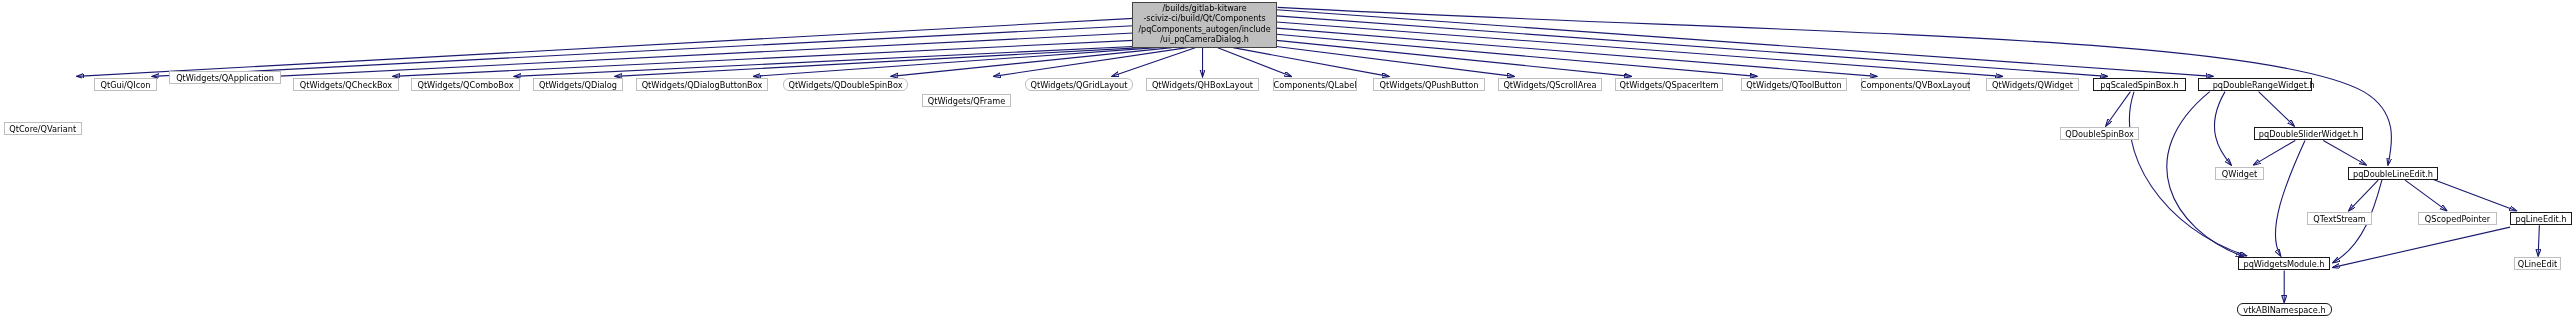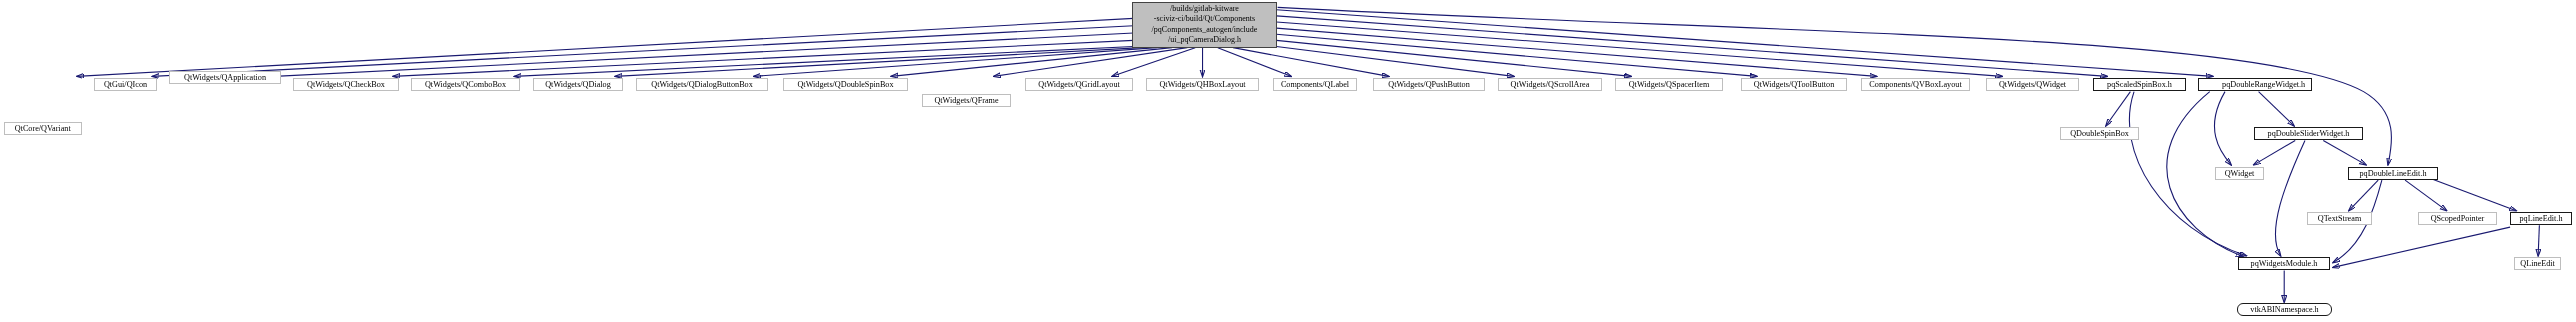--- a/index.html
+++ b/index.html
@@ -3,21 +3,21 @@
 <meta charset="utf-8">
 <style>
   html,body{margin:0;padding:0;background:#ffffff;}
   #canvas{position:relative;width:2576px;height:323px;background:#ffffff;overflow:hidden;
           font-family:"DejaVu Sans","Liberation Sans",sans-serif;}
   #edges{position:absolute;left:0;top:0;width:2576px;height:323px;}
   #edges path{fill:none;stroke:#191970;stroke-width:1.8px;}
   .node{position:absolute;box-sizing:border-box;height:13.4px;background:#ffffff;
         border:0.6px solid #bebebe;color:#000;font-size:8.2px;line-height:12.2px;
         display:flex;align-items:center;justify-content:center;text-align:center;
-        white-space:nowrap;padding:0 3.7px;font-family:Liberation Serif, serif;}
+        white-space:nowrap;padding:0 3.7px;}
   .node.doc{border:1.2px solid #1a1a1a;}
   .node.root{background:#bfbfbf;border:1.2px solid #424242;height:46px;
              white-space:pre-line;line-height:10.4px;font-size:8px;padding:0 6.1px;}
 </style>
 </head>
 <body>
 
 <div id="canvas">
 
   <svg id="edges" viewBox="0 0 4220 529" xmlns="http://www.w3.org/2000/svg">
@@ -71,23 +71,23 @@
 /pqComponents_autogen/include
 /ui_pqCameraDialog.h</div>
 
   <div class="node" style="left:3.7px;top:78px;width:78px;margin-top:44px;">QtCore/QVariant</div>
   <div class="node" style="left:94px;top:78px;width:63px;">QtGui/QIcon</div>
   <div class="node" style="left:169px;top:71px;width:112px;">QtWidgets/QApplication</div>
   <div class="node" style="left:293px;top:78px;width:106px;">QtWidgets/QCheckBox</div>
   <div class="node" style="left:411px;top:78px;width:109px;">QtWidgets/QComboBox</div>
   <div class="node" style="left:533px;top:78px;width:90px;">QtWidgets/QDialog</div>
   <div class="node" style="left:636px;top:78px;width:132px;">QtWidgets/QDialogButtonBox</div>
-  <div class="node" style="left:783px;top:78px;width:125px;">QtWidgets/QDoubleSpinBox</div>
+  <div class="node" style="left:783px;top:78px;width:125px;border-radius:6px;">QtWidgets/QDoubleSpinBox</div>
   <div class="node" style="left:922px;top:94px;width:89px;">QtWidgets/QFrame</div>
-  <div class="node" style="left:1025px;top:78px;width:108px;">QtWidgets/QGridLayout</div>
+  <div class="node" style="left:1025px;top:78px;width:108px;border-radius:6px;">QtWidgets/QGridLayout</div>
   <div class="node" style="left:1146px;top:78px;width:113px;">QtWidgets/QHBoxLayout</div>
   <div class="node" style="left:1273px;top:78px;width:84px;">Components/QLabel</div>
   <div class="node" style="left:1373px;top:78px;width:112px;">QtWidgets/QPushButton</div>
   <div class="node" style="left:1498px;top:78px;width:104px;">QtWidgets/QScrollArea</div>
   <div class="node" style="left:1615px;top:78px;width:108px;">QtWidgets/QSpacerItem</div>
   <div class="node" style="left:1741px;top:78px;width:106px;">QtWidgets/QToolButton</div>
   <div class="node" style="left:1861px;top:78px;width:109px;">Components/QVBoxLayout</div>
   <div class="node" style="left:1986px;top:78px;width:93px;">QtWidgets/QWidget</div>
   <div class="node doc" style="left:2093px;top:78px;width:93px;">pqScaledSpinBox.h</div>
   <div class="node doc" style="left:2198px;top:78px;width:114px;padding-left:21px;">pqDoubleRangeWidget.h</div>

